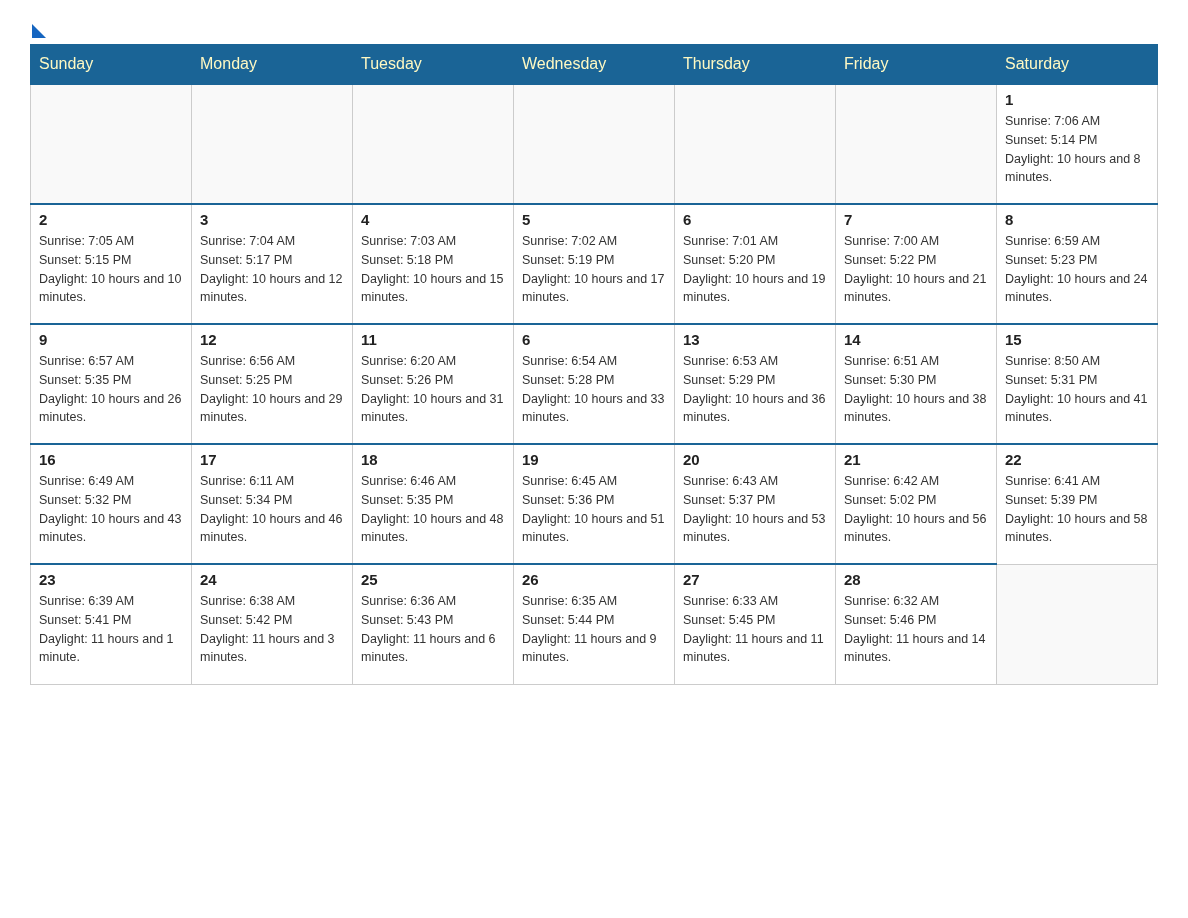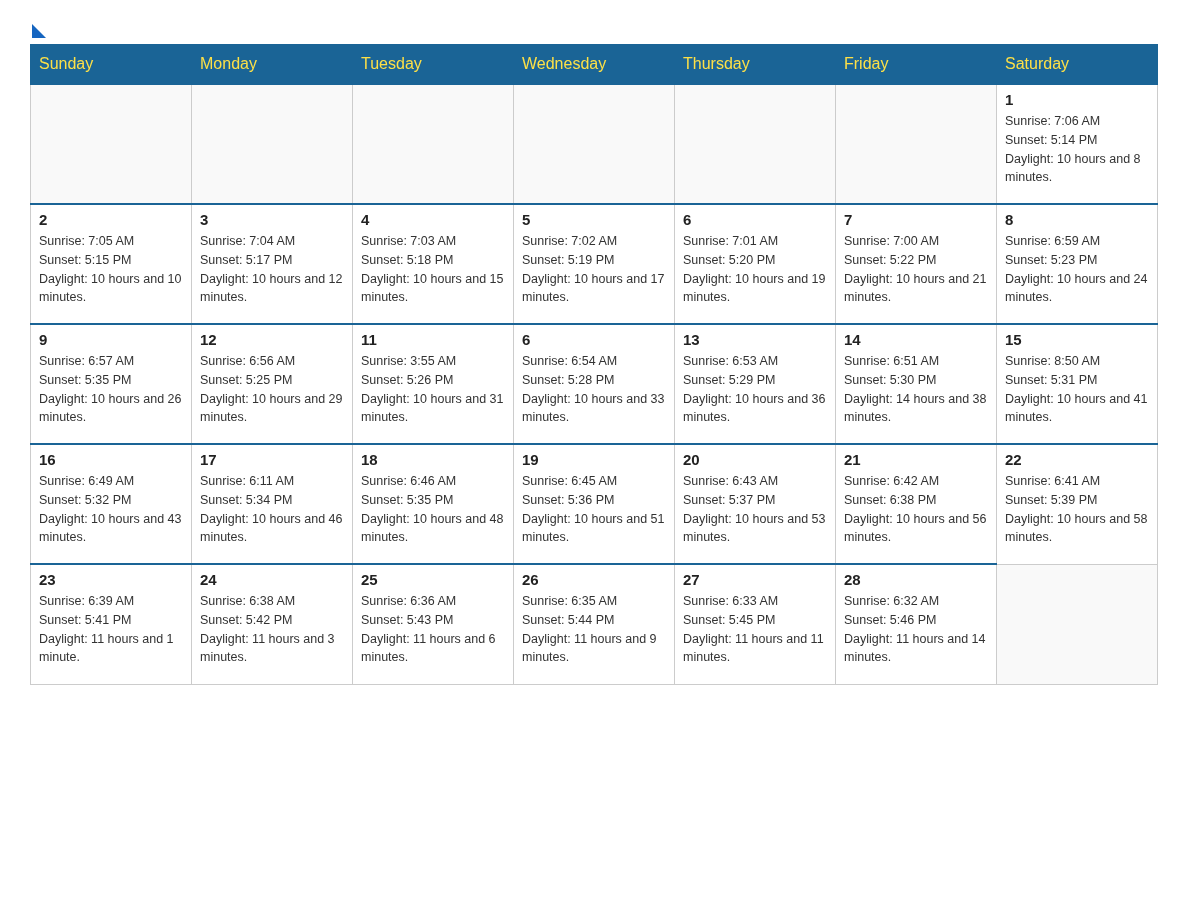--- a/index.html
+++ b/index.html
@@ -61,21 +61,21 @@
       color: #444;
       margin-top: 4px;
     }
     .calendar {
       width: 100%;
       border-collapse: collapse;
       margin-top: 10px;
     }
     .calendar th {
       background-color: #1a6496;
-      color: #fde047;
+      color: #fef9c3;
       padding: 10px 8px;
       text-align: left;
       font-size: 16px;
       font-weight: normal;
       border: 1px solid #1a6496;
     }
     .calendar td {
       width: 14.28%;
       vertical-align: top;
       padding: 6px 8px;
@@ -203,41 +203,41 @@
           <div class="day-info">Daylight: 10 hours and 26 minutes.</div>
         </td>
         <td>
           <span class="day-number">12</span>
           <div class="day-info">Sunrise: 6:56 AM</div>
           <div class="day-info">Sunset: 5:25 PM</div>
           <div class="day-info">Daylight: 10 hours and 29 minutes.</div>
         </td>
         <td>
           <span class="day-number">11</span>
-          <div class="day-info">Sunrise: 3:55 AM</div>
+          <div class="day-info">Sunrise: 6:20 AM</div>
           <div class="day-info">Sunset: 5:26 PM</div>
           <div class="day-info">Daylight: 10 hours and 31 minutes.</div>
         </td>
         <td>
           <span class="day-number">6</span>
           <div class="day-info">Sunrise: 6:54 AM</div>
           <div class="day-info">Sunset: 5:28 PM</div>
           <div class="day-info">Daylight: 10 hours and 33 minutes.</div>
         </td>
         <td>
           <span class="day-number">13</span>
           <div class="day-info">Sunrise: 6:53 AM</div>
           <div class="day-info">Sunset: 5:29 PM</div>
           <div class="day-info">Daylight: 10 hours and 36 minutes.</div>
         </td>
         <td>
           <span class="day-number">14</span>
           <div class="day-info">Sunrise: 6:51 AM</div>
           <div class="day-info">Sunset: 5:30 PM</div>
-          <div class="day-info">Daylight: 14 hours and 38 minutes.</div>
+          <div class="day-info">Daylight: 10 hours and 38 minutes.</div>
         </td>
         <td>
           <span class="day-number">15</span>
           <div class="day-info">Sunrise: 8:50 AM</div>
           <div class="day-info">Sunset: 5:31 PM</div>
           <div class="day-info">Daylight: 10 hours and 41 minutes.</div>
         </td>
       </tr>
       <tr>
         <td>
@@ -266,21 +266,21 @@
         </td>
         <td>
           <span class="day-number">20</span>
           <div class="day-info">Sunrise: 6:43 AM</div>
           <div class="day-info">Sunset: 5:37 PM</div>
           <div class="day-info">Daylight: 10 hours and 53 minutes.</div>
         </td>
         <td>
           <span class="day-number">21</span>
           <div class="day-info">Sunrise: 6:42 AM</div>
-          <div class="day-info">Sunset: 6:38 PM</div>
+          <div class="day-info">Sunset: 5:02 PM</div>
           <div class="day-info">Daylight: 10 hours and 56 minutes.</div>
         </td>
         <td>
           <span class="day-number">22</span>
           <div class="day-info">Sunrise: 6:41 AM</div>
           <div class="day-info">Sunset: 5:39 PM</div>
           <div class="day-info">Daylight: 10 hours and 58 minutes.</div>
         </td>
       </tr>
       <tr>

